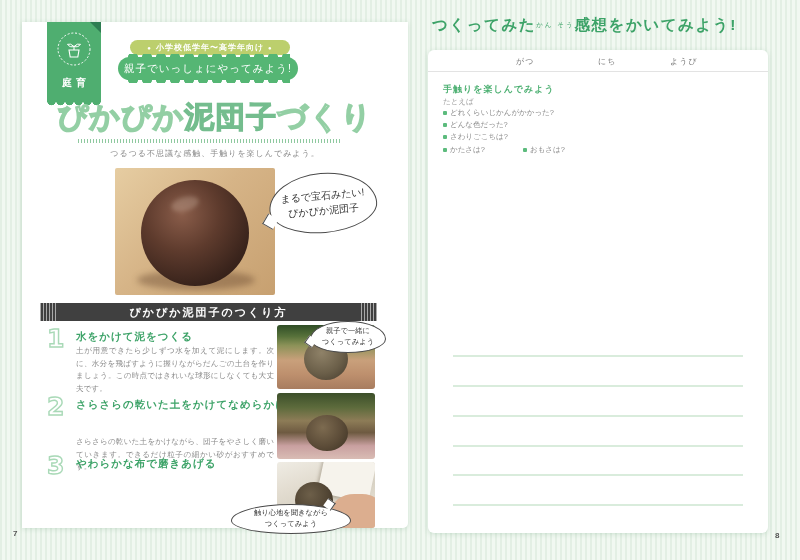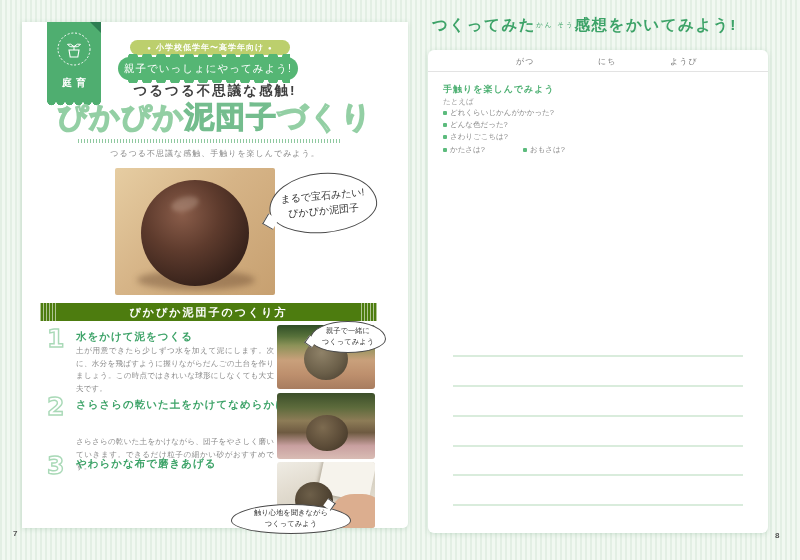--- a/index.html
+++ b/index.html
@@ -66,21 +66,21 @@
   .bubble-main{position:absolute;left:247px;top:151px;width:106px;height:58px;
     transform:rotate(-5deg);font-size:10px;}
   .bubble-main .tail{left:-7px;bottom:9px;transform:rotate(35deg);}
   .bubble-s{font-size:7.3px;position:absolute;}
   .bubble-s1{left:288px;top:299px;width:74px;height:30px;}
   .bubble-s1 .tail{left:-5px;bottom:6px;transform:rotate(35deg);width:8px;height:8px;}
   .bubble-s3{left:209px;top:482px;width:118px;height:28px;}
   .bubble-s3 .tail{right:16px;top:-5px;transform:rotate(215deg);width:8px;height:8px;}
 
   
-  .band{position:absolute;left:18px;top:281px;width:337px;height:18px;background:#4d7c0f;
+  .band{position:absolute;left:18px;top:281px;width:337px;height:18px;background:#404040;
     color:#fff;font-size:11px;font-weight:bold;letter-spacing:2px;
     display:flex;align-items:center;justify-content:center;}
   .band::before,.band::after{content:"";position:absolute;top:0;width:16px;height:100%;
     background:repeating-linear-gradient(90deg,rgba(255,255,255,.55) 0 1px,rgba(0,0,0,0) 1px 3px);}
   .band::before{left:0;}
   .band::after{right:0;}
   .step-num{position:absolute;left:25px;font-size:25px;font-weight:bold;color:#fff;
     -webkit-text-stroke:1.4px #a9d9b7;text-shadow:0 0 1px #c4e4cf;font-family:"DejaVu Sans",sans-serif;}
   .step-title{position:absolute;left:54px;color:#3da368;font-size:10.5px;font-weight:bold;letter-spacing:1px;}
   .step-body{position:absolute;left:54px;width:198px;color:#8a8a8a;font-size:7.6px;
@@ -152,21 +152,20 @@
     <div class="pill">
       <span class="dot">●</span>
       <span>小学校低学年〜高学年向け</span>
       <span class="dot">●</span>
     </div>
 
     <div class="cloud">
       <span>親子でいっしょにやってみよう!</span>
     </div>
 
-    <div class="subtitle">つるつる不思議な感触!</div>
 
     <div class="big-title">
       <span class="seg-outline">ぴかぴか</span><span class="seg-filled">泥団子</span><span class="seg-outline">づくり</span>
     </div>
 
     <div class="divider"></div>
 
     <div class="intro">つるつる不思議な感触、手触りを楽しんでみよう。</div>
 
     <div class="photo-main">

